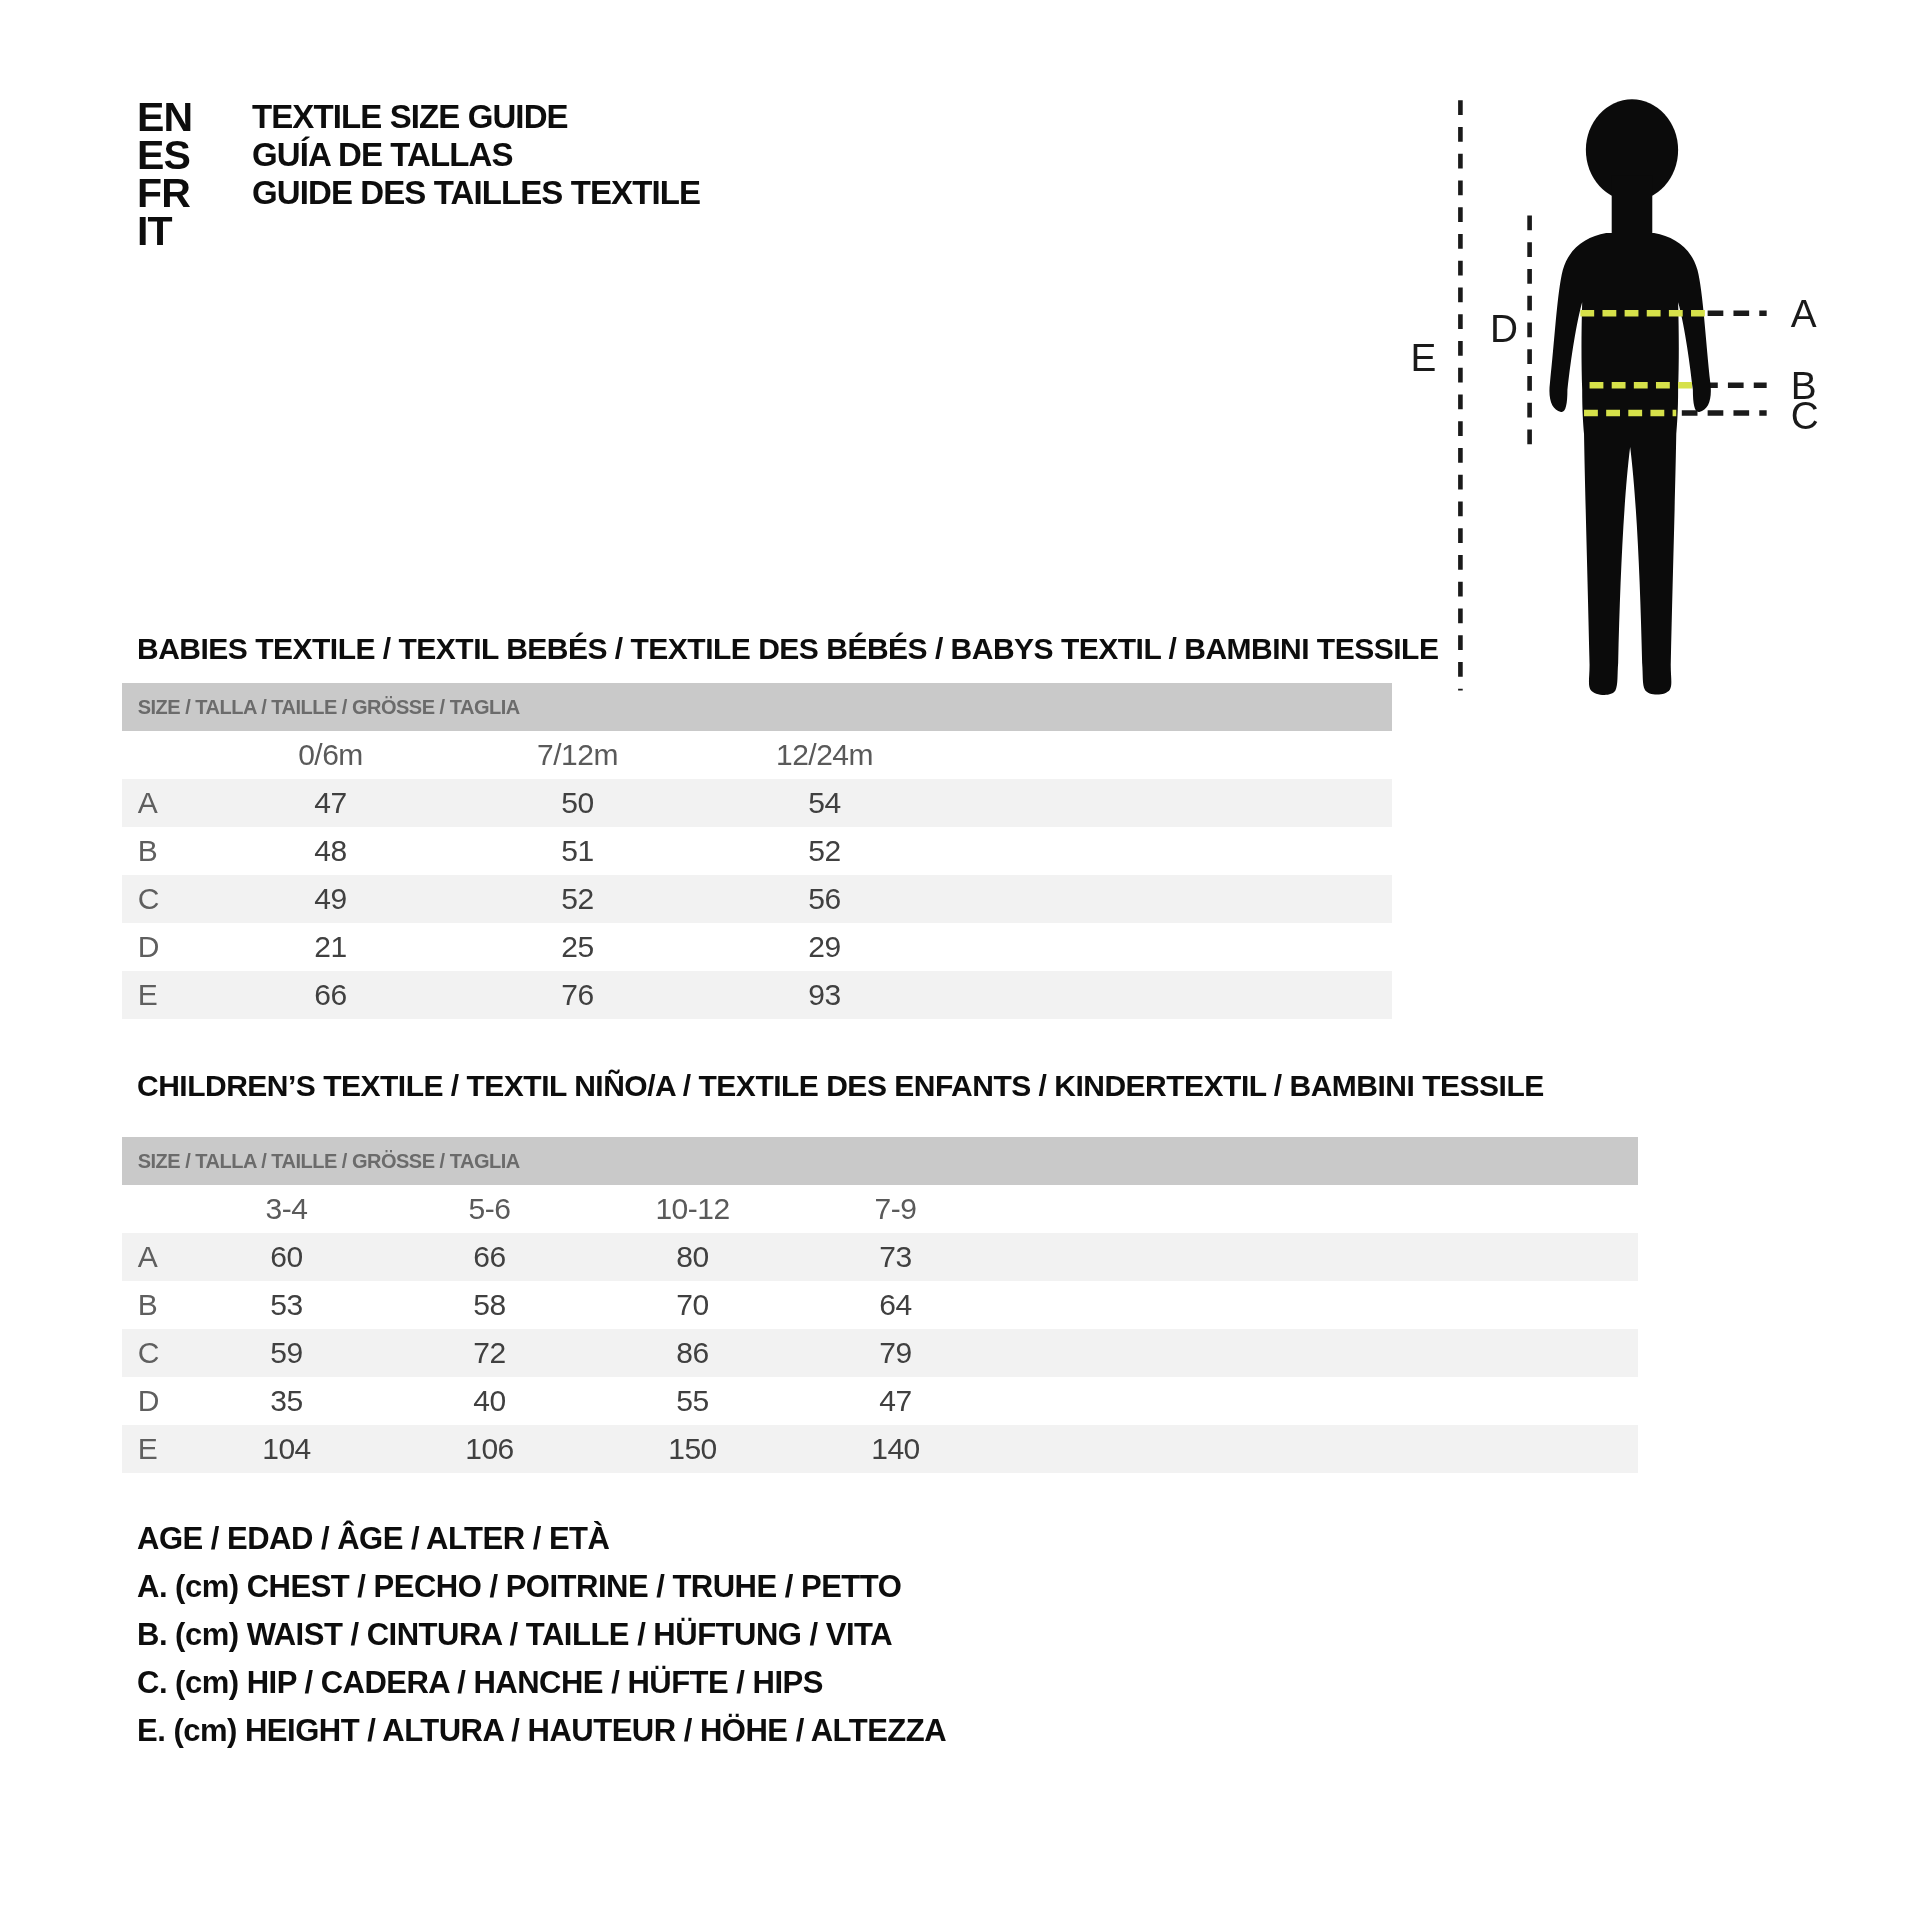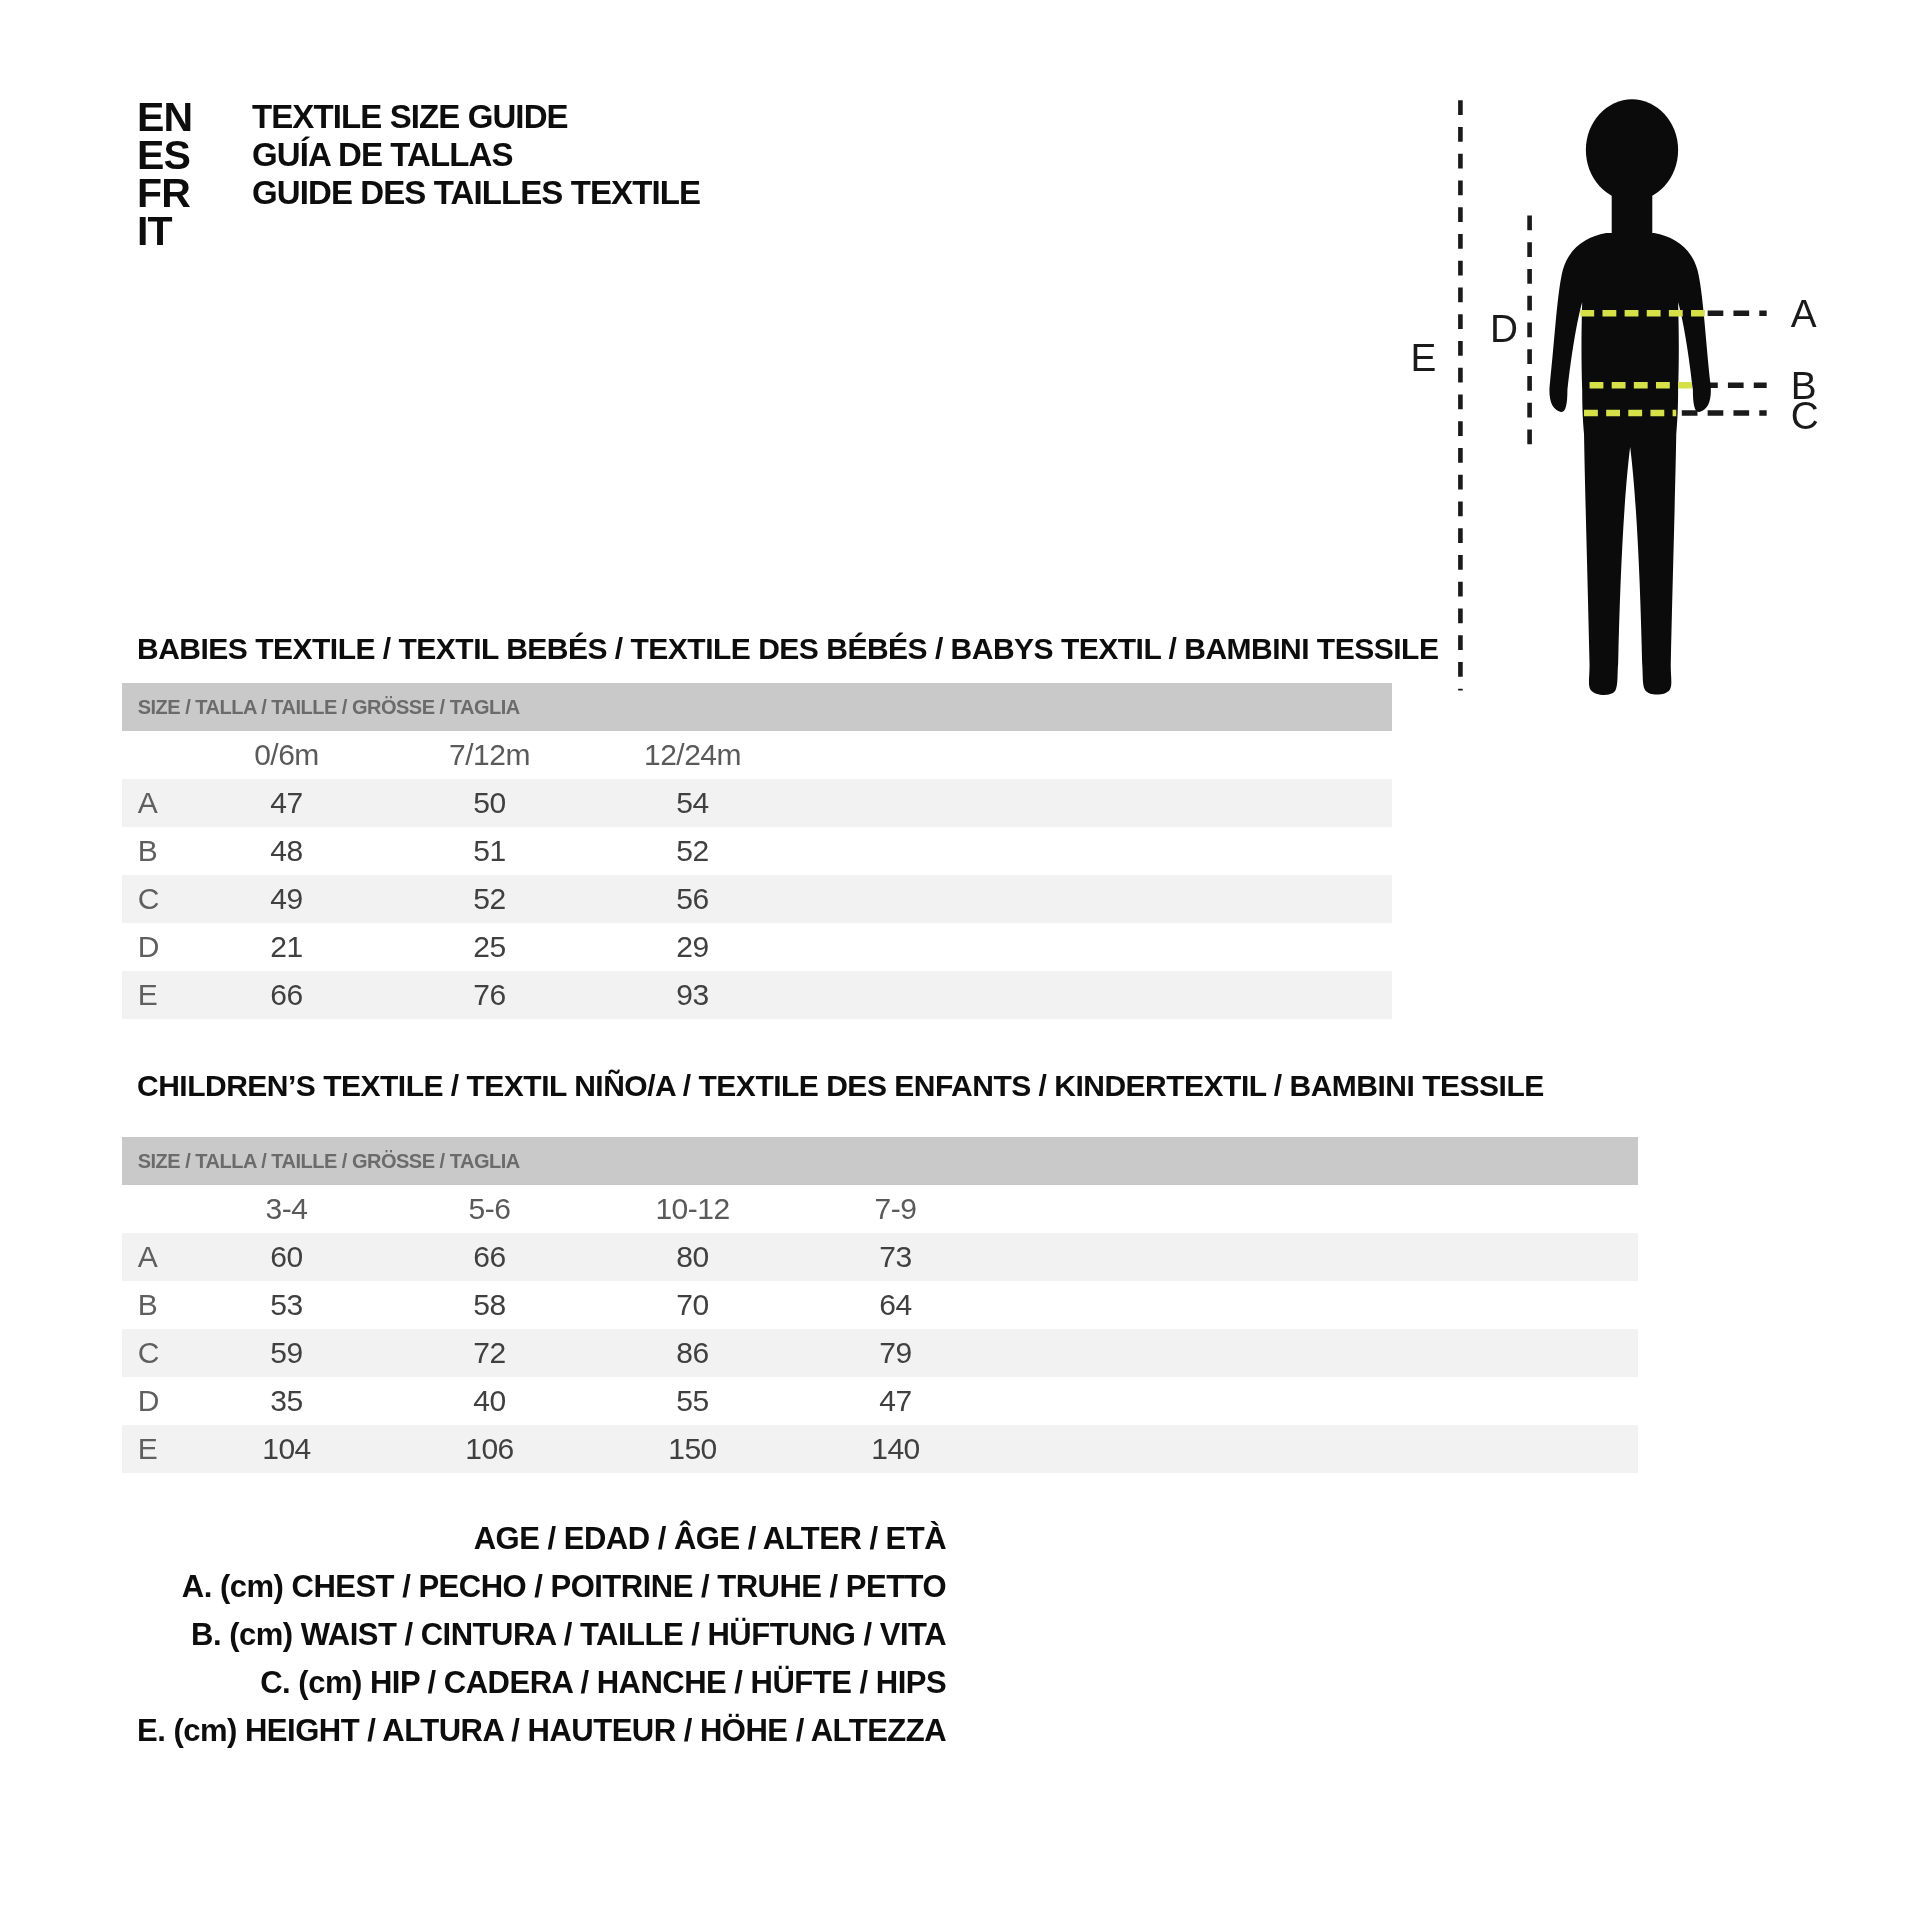--- a/index.html
+++ b/index.html
@@ -37,32 +37,32 @@
   
   .size-table{position:absolute;left:122px;}
   .size-table.babies{top:683px;width:1270px;}
   .size-table.children{top:1137px;width:1516px;}
   .table-bar{
     height:48px;line-height:48px;background:#c9c9c9;
     font-size:20px;font-weight:700;letter-spacing:-0.5px;color:#6b6b6b;
     padding-left:15.7px;box-sizing:border-box;white-space:nowrap;
   }
   .trow{display:grid;height:48px;line-height:48px;}
-  .babies .trow{grid-template-columns:63px repeat(3,203px);}
+  .babies .trow{grid-template-columns:63px repeat(3,203px);gap:44px;}
   .children .trow{grid-template-columns:63px repeat(4,203px);}
   .trow .rlabel{
     padding-left:15.7px;font-size:30px;color:#5f5f5f;letter-spacing:-0.5px;
   }
   .trow .cval{
     text-align:center;font-size:30px;color:#404040;letter-spacing:-0.5px;
   }
   .trow.colhead .cval{color:#5a5a5a;}
   .trow.stripe{background:#f2f2f2;}
   
-  .legend{position:absolute;left:137px;top:1515px;text-align:right;}
+  .legend{position:absolute;left:137px;top:1515px;}
   .legend-line{
     font-size:31px;font-weight:700;letter-spacing:-0.5px;line-height:48px;
     color:#0d0d0d;white-space:nowrap;
   }
 </style>
 </head>
 <body>
 
 <div class="page">
 

